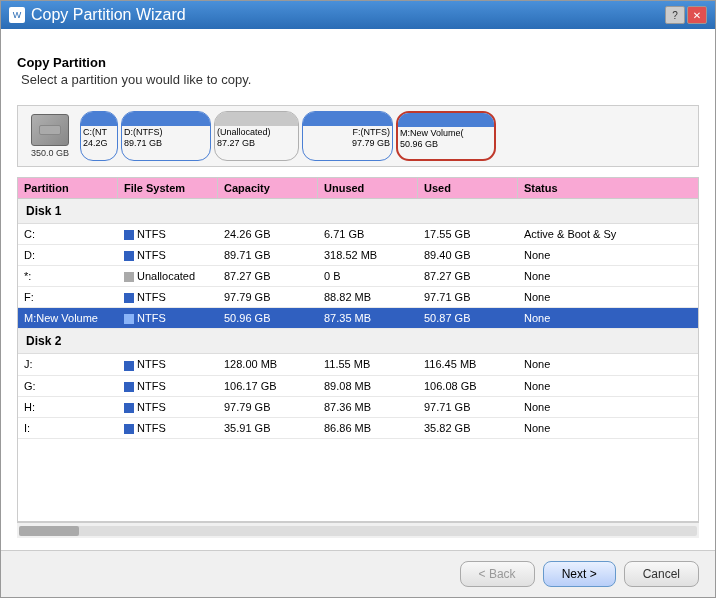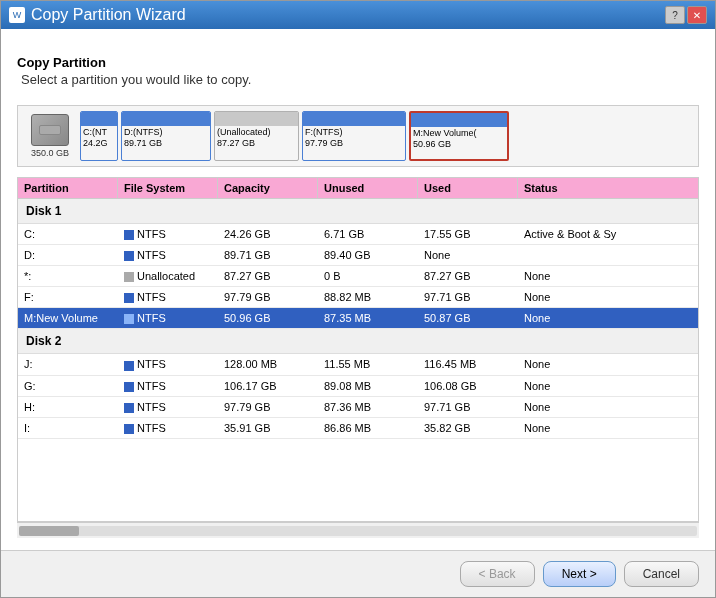--- a/index.html
+++ b/index.html
@@ -142,21 +142,21 @@
     .partition-blocks {
       display: flex;
       gap: 3px;
       flex: 1;
       align-items: center;
       height: 100%;
     }
     .part-block {
       height: 50px;
       border: 1px solid #aaa;
-      border-radius: 2px;
+      border-radius: 13px;
       display: flex;
       flex-direction: column;
       justify-content: flex-start;
       overflow: hidden;
       cursor: pointer;
     }
     .part-block-bar {
       height: 14px;
       width: 100%;
     }
@@ -175,22 +175,23 @@
       width: 90px;
       border-color: #4a7fd4;
     }
     .part-d .part-block-bar { background: #4a7fd4; }
     .part-unalloc {
       width: 85px;
       border-color: #b0b0b0;
     }
     .part-unalloc .part-block-bar { background: #c8c8c8; }
     .part-f {
-      width: 104px;
+      width: 91px;
       border-color: #4a7fd4;
+      text-align: right;
     }
     .part-f .part-block-bar { background: #4a7fd4; }
     .part-m {
       width: 100px;
       border-color: #c0392b;
       border-width: 2px;
     }
     .part-m .part-block-bar { background: #4a7fd4; }
     .table-container {
       flex: 1;
@@ -388,20 +389,21 @@
         <div class="td">6.71 GB</div>
         <div class="td">17.55 GB</div>
         <div class="td">Active &amp; Boot &amp; Sy</div>
       </div>
           <div class="table-row">
         <div class="td">D:</div>
         <div class="td">
           <span class="fs-icon"></span>NTFS
         </div>
         <div class="td">89.71 GB</div>
+        <div class="td">318.52 MB</div>
         <div class="td">89.40 GB</div>
         <div class="td">None</div>
       </div>
           <div class="table-row">
         <div class="td">*:</div>
         <div class="td">
           <span class="fs-icon-gray"></span>Unallocated
         </div>
         <div class="td">87.27 GB</div>
         <div class="td">0 B</div>

